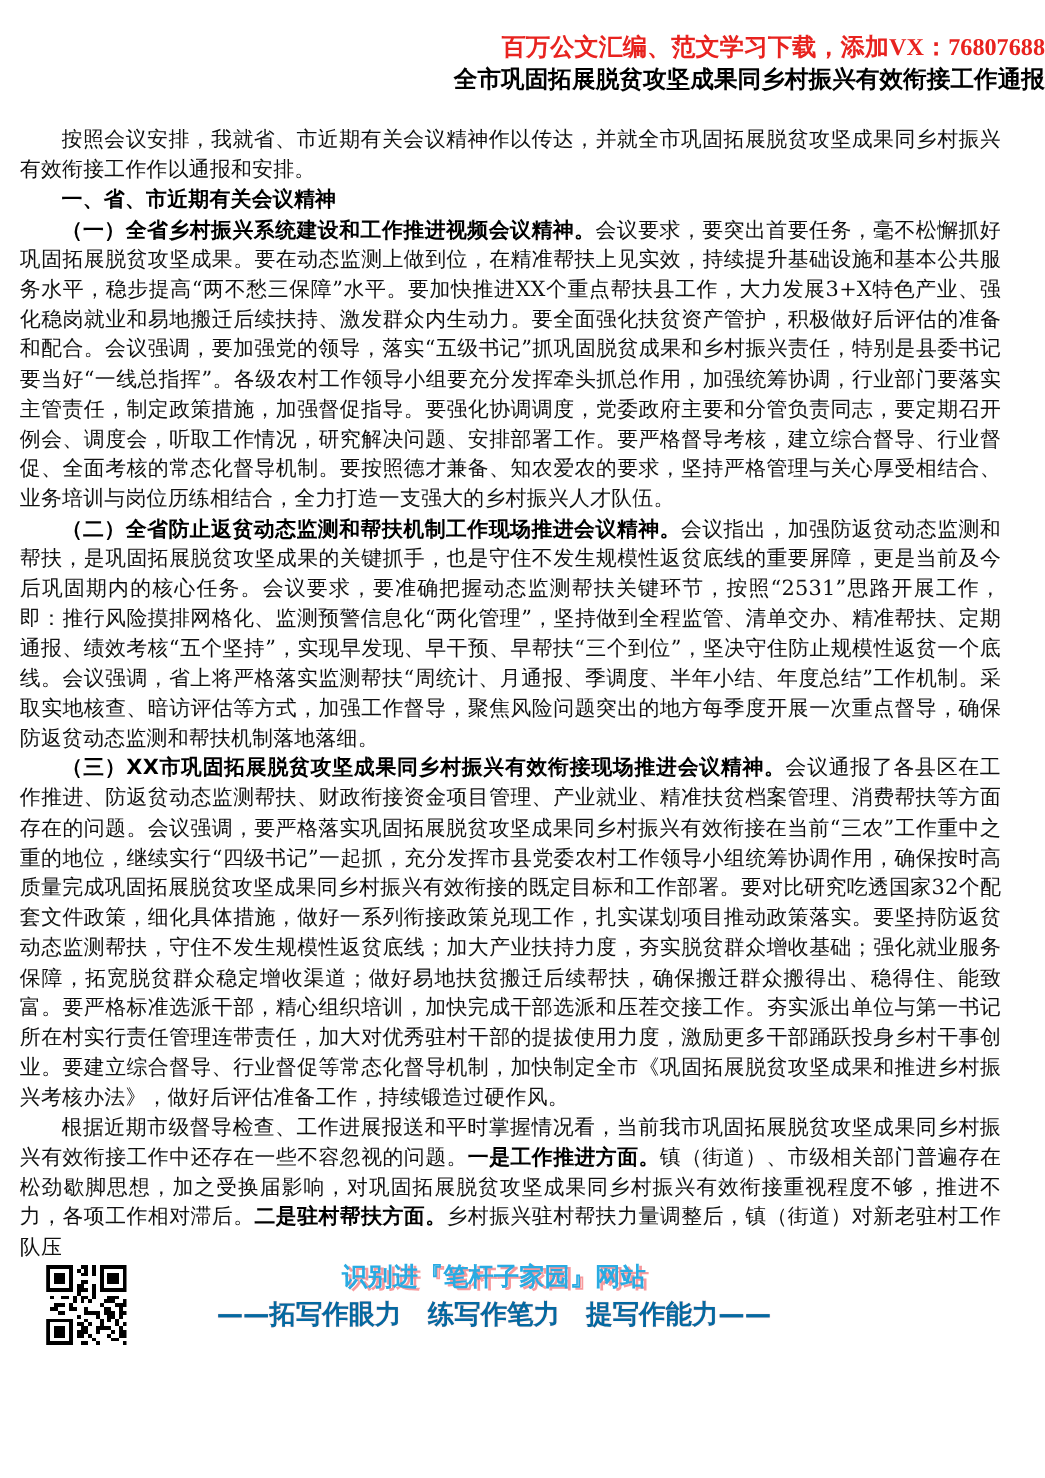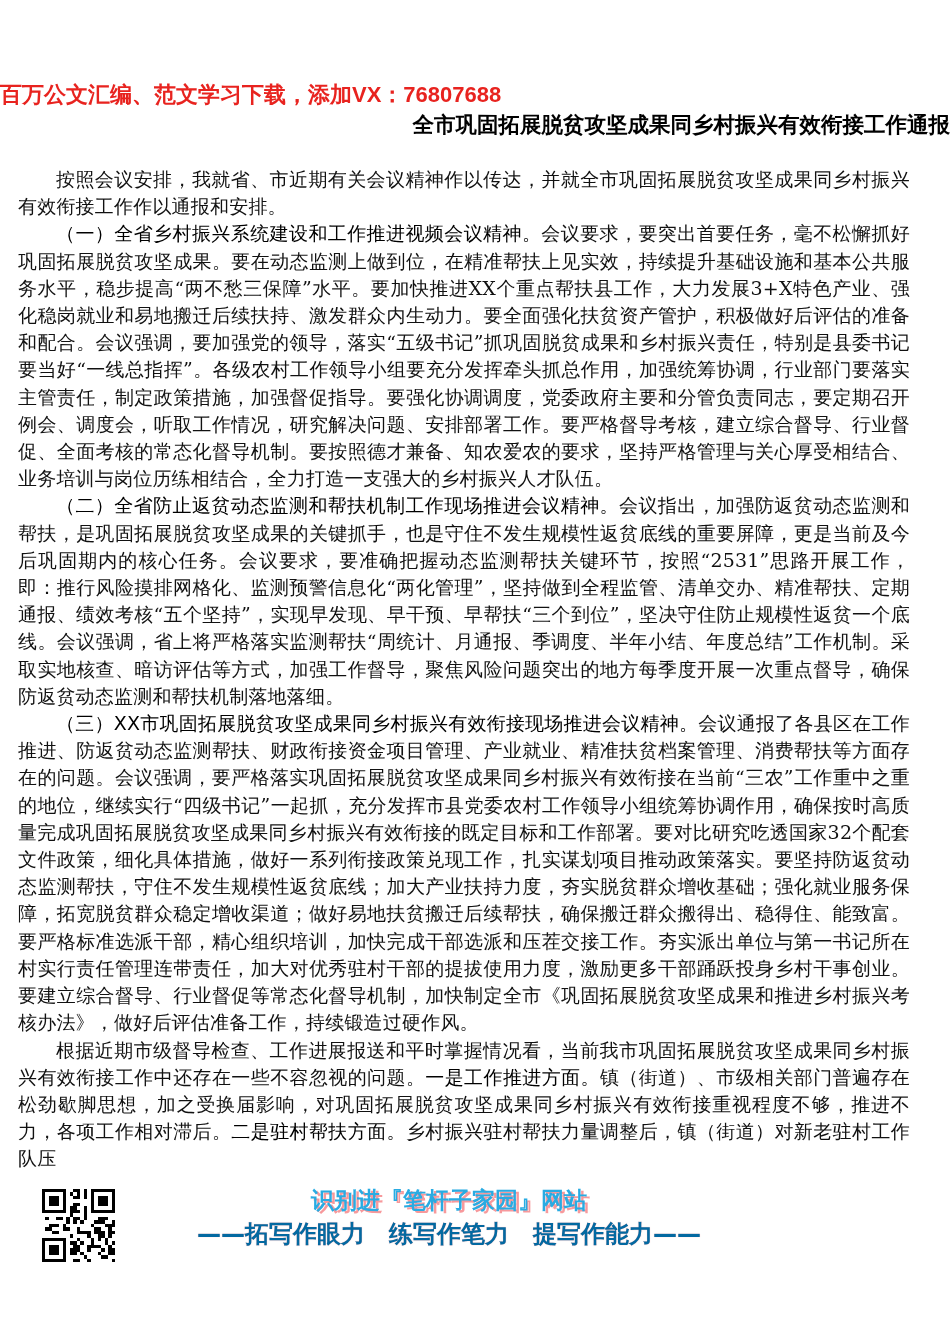--- a/index.html
+++ b/index.html
@@ -5,24 +5,24 @@
   html,body{margin:0;padding:0;background:#ffffff;}
   .page{
     position:relative;
     width:950px;height:1344px;
     background:#ffffff;
     overflow:hidden;
     font-family:"DejaVu Serif",serif;
     color:#111111;
   }
   .promo{
-    margin-top:82px;
-    text-align:left;
+    margin-top:30px;
+    text-align:right;
     color:#e8231f;
-    font-family:Liberation Sans, sans-serif;
+    font-family:Liberation Serif, serif;
     font-weight:bold;
     font-size:22px;
     line-height:26px;
   }
   .doc-title{
     margin:3px 0 0 0;
     text-align:right;
     color:#000000;
     font-family:"DejaVu Sans",sans-serif;
     font-weight:bold;
@@ -39,27 +39,27 @@
   .doc-body p{
     margin:0;
     text-indent:2em;
   }
   .sec-h{
     font-weight:bold;
     font-family:"DejaVu Sans",sans-serif;
     color:#000;
   }
   .lead,.b{
-    font-weight:normal;
+    font-weight:bold;
     font-family:"DejaVu Sans",sans-serif;
     color:#000;
   }
   .footer{
     position:absolute;
-    left:0;top:1185px;
+    left:0;top:1146px;
     width:898px;
   }
   .qr{
     position:absolute;
     left:42px;top:4px;
     width:73px;height:73px;
   }
   .qr svg{width:100%;height:100%;shape-rendering:crispEdges;}
   .footer-text{
     text-align:center;
@@ -88,20 +88,21 @@
 <div class="page">
 
   <div class="promo">百万公文汇编、范文学习下载，添加VX：76807688</div>
 
   <h1 class="doc-title">全市巩固拓展脱贫攻坚成果同乡村振兴有效衔接工作通报</h1>
 
   <div class="doc-body">
 
     <p><span>按照会议安排，我就省、市近期有关会议精神作以传达，并就全市巩固拓展脱贫攻坚成果同乡村振兴有效衔接工作作以通报和安排。</span></p>
 
+    <p class="sec-h">一、省、市近期有关会议精神</p>
 
     <p><span class="lead">（一）全省乡村振兴系统建设和工作推进视频会议精神。</span><span>会议要求，要突出首要任务，毫不松懈抓好巩固拓展脱贫攻坚成果。要在动态监测上做到位，在精准帮扶上见实效，持续提升基础设施和基本公共服务水平，稳步提高“两不愁三保障”水平。要加快推进XX个重点帮扶县工作，大力发展3+X特色产业、强化稳岗就业和易地搬迁后续扶持、激发群众内生动力。要全面强化扶贫资产管护，积极做好后评估的准备和配合。会议强调，要加强党的领导，落实“五级书记”抓巩固脱贫成果和乡村振兴责任，特别是县委书记要当好“一线总指挥”。各级农村工作领导小组要充分发挥牵头抓总作用，加强统筹协调，行业部门要落实主管责任，制定政策措施，加强督促指导。要强化协调调度，党委政府主要和分管负责同志，要定期召开例会、调度会，听取工作情况，研究解决问题、安排部署工作。要严格督导考核，建立综合督导、行业督促、全面考核的常态化督导机制。要按照德才兼备、知农爱农的要求，坚持严格管理与关心厚受相结合、业务培训与岗位历练相结合，全力打造一支强大的乡村振兴人才队伍。</span></p>
 
     <p><span class="lead">（二）全省防止返贫动态监测和帮扶机制工作现场推进会议精神。</span><span>会议指出，加强防返贫动态监测和帮扶，是巩固拓展脱贫攻坚成果的关键抓手，也是守住不发生规模性返贫底线的重要屏障，更是当前及今后巩固期内的核心任务。会议要求，要准确把握动态监测帮扶关键环节，按照“2531”思路开展工作，即：推行风险摸排网格化、监测预警信息化“两化管理”，坚持做到全程监管、清单交办、精准帮扶、定期通报、绩效考核“五个坚持”，实现早发现、早干预、早帮扶“三个到位”，坚决守住防止规模性返贫一个底线。会议强调，省上将严格落实监测帮扶“周统计、月通报、季调度、半年小结、年度总结”工作机制。采取实地核查、暗访评估等方式，加强工作督导，聚焦风险问题突出的地方每季度开展一次重点督导，确保防返贫动态监测和帮扶机制落地落细。</span></p>
 
     <p><span class="lead">（三）XX市巩固拓展脱贫攻坚成果同乡村振兴有效衔接现场推进会议精神。</span><span>会议通报了各县区在工作推进、防返贫动态监测帮扶、财政衔接资金项目管理、产业就业、精准扶贫档案管理、消费帮扶等方面存在的问题。会议强调，要严格落实巩固拓展脱贫攻坚成果同乡村振兴有效衔接在当前“三农”工作重中之重的地位，继续实行“四级书记”一起抓，充分发挥市县党委农村工作领导小组统筹协调作用，确保按时高质量完成巩固拓展脱贫攻坚成果同乡村振兴有效衔接的既定目标和工作部署。要对比研究吃透国家32个配套文件政策，细化具体措施，做好一系列衔接政策兑现工作，扎实谋划项目推动政策落实。要坚持防返贫动态监测帮扶，守住不发生规模性返贫底线；加大产业扶持力度，夯实脱贫群众增收基础；强化就业服务保障，拓宽脱贫群众稳定增收渠道；做好易地扶贫搬迁后续帮扶，确保搬迁群众搬得出、稳得住、能致富。要严格标准选派干部，精心组织培训，加快完成干部选派和压茬交接工作。夯实派出单位与第一书记所在村实行责任管理连带责任，加大对优秀驻村干部的提拔使用力度，激励更多干部踊跃投身乡村干事创业。要建立综合督导、行业督促等常态化督导机制，加快制定全市《巩固拓展脱贫攻坚成果和推进乡村振兴考核办法》，做好后评估准备工作，持续锻造过硬作风。</span></p>
 
 
     <p><span>根据近期市级督导检查、工作进展报送和平时掌握情况看，当前我市巩固拓展脱贫攻坚成果同乡村振兴有效衔接工作中还存在一些不容忽视的问题。</span><span class="b">一是工作推进方面。</span><span>镇（街道）、市级相关部门普遍存在松劲歇脚思想，加之受换届影响，对巩固拓展脱贫攻坚成果同乡村振兴有效衔接重视程度不够，推进不力，各项工作相对滞后。</span><span class="b">二是驻村帮扶方面。</span><span>乡村振兴驻村帮扶力量调整后，镇（街道）对新老驻村工作队压</span></p>
 

